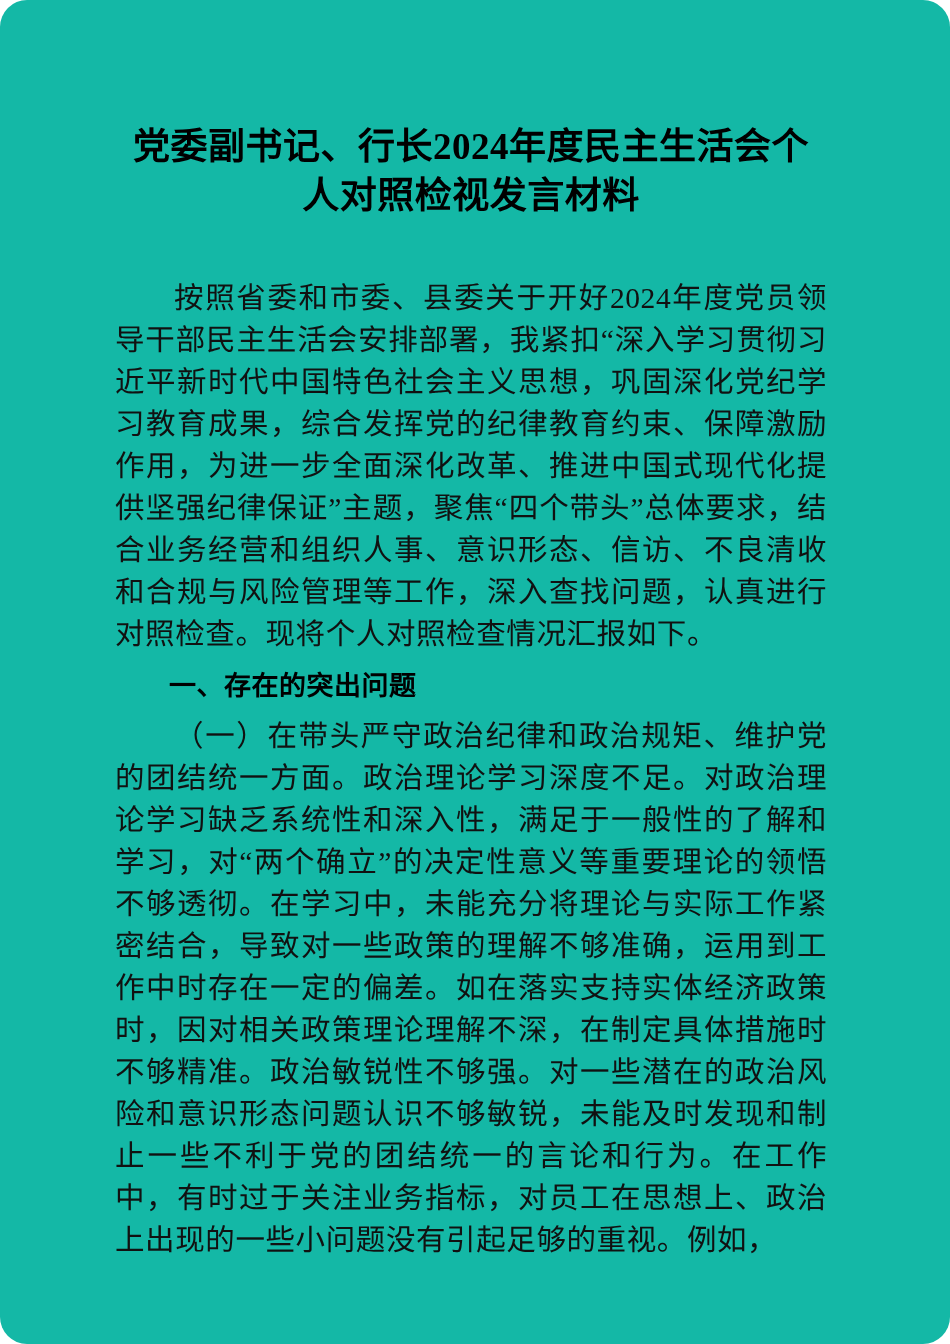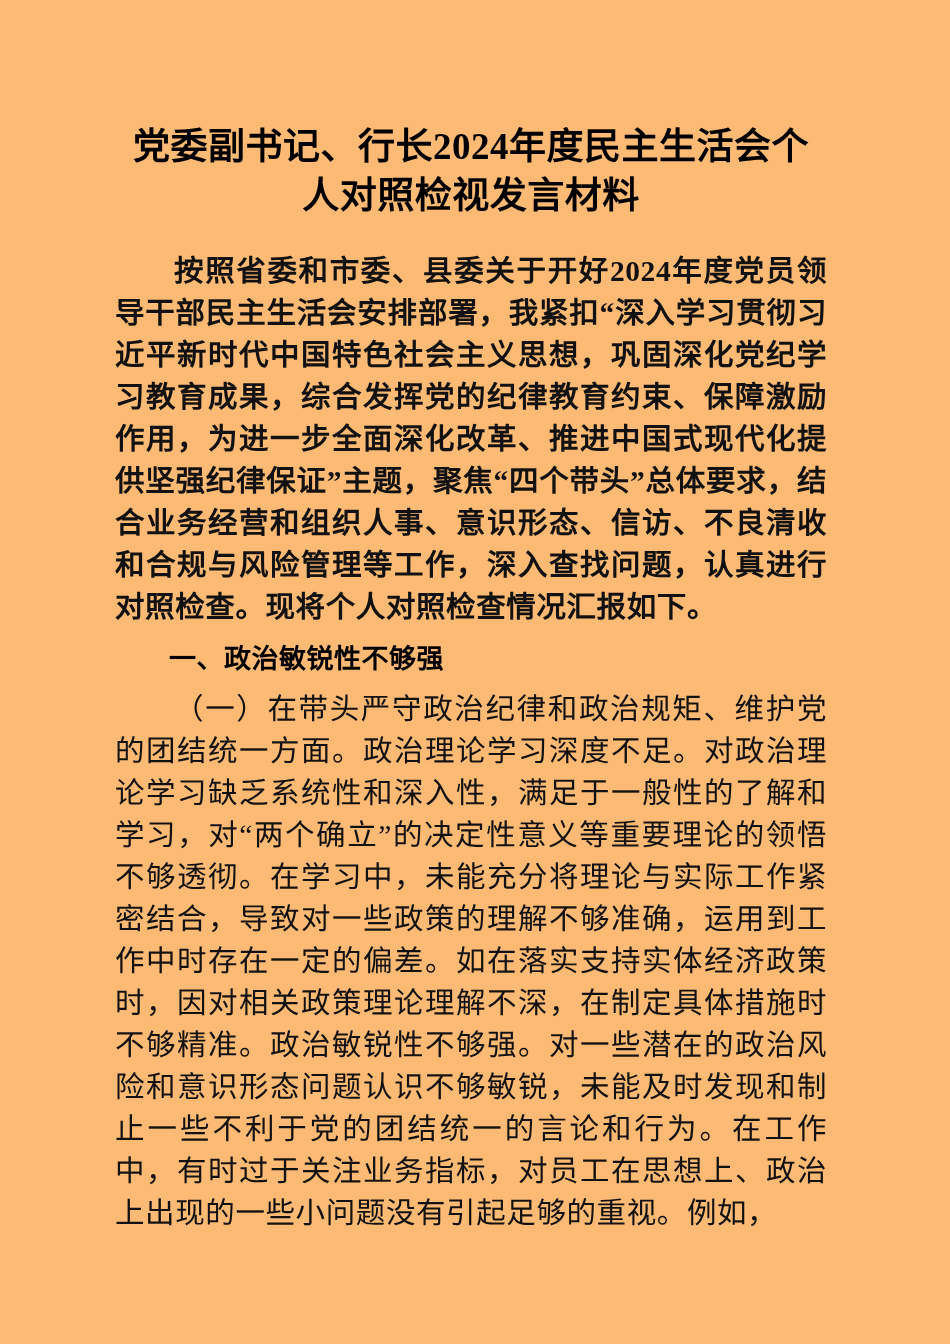--- a/index.html
+++ b/index.html
@@ -7,23 +7,24 @@
     margin: 0;
     padding: 0;
     background: #ffffff;
   }
 
   .page {
     position: relative;
     width: 950px;
     height: 1344px;
     margin: 0 auto;
-    background: #fdba74;
+    background: #14b8a6;
     overflow: hidden;
     box-sizing: border-box;
+    border-radius: 27px;
   }
 
   .content {
     position: absolute;
     left: 115px;
     top: 0;
     width: 712px;
   }
 
   
@@ -50,22 +51,21 @@
     line-height: 42px;
     color: #111111;
     text-align: justify;
     text-justify: inter-ideograph;
     text-indent: 2em;
     letter-spacing: 0.6px;
     font-style: normal;
   }
 
   .para-first {
-    margin-top: 30px;
-    font-weight: bold;
+    margin-top: 57px;
   }
 
   .para-after-heading {
     margin-top: 8px;
   }
 
   
   .section-heading {
     margin: 0;
     padding: 0;
@@ -82,18 +82,18 @@
 </head>
 <body>
 
 <div class="page">
   <div class="content">
 
     <h1 class="doc-title">党委副书记、行长2024年度民主生活会个人对照检视发言材料</h1>
 
     <p class="para para-first">按照省委和市委、县委关于开好2024年度党员领导干部民主生活会安排部署，我紧扣“深入学习贯彻习近平新时代中国特色社会主义思想，巩固深化党纪学习教育成果，综合发挥党的纪律教育约束、保障激励作用，为进一步全面深化改革、推进中国式现代化提供坚强纪律保证”主题，聚焦“四个带头”总体要求，结合业务经营和组织人事、意识形态、信访、不良清收和合规与风险管理等工作，深入查找问题，认真进行对照检查。现将个人对照检查情况汇报如下。</p>
 
-    <h2 class="section-heading">一、政治敏锐性不够强</h2>
+    <h2 class="section-heading">一、存在的突出问题</h2>
 
     <p class="para para-after-heading">（一）在带头严守政治纪律和政治规矩、维护党的团结统一方面。政治理论学习深度不足。对政治理论学习缺乏系统性和深入性，满足于一般性的了解和学习，对“两个确立”的决定性意义等重要理论的领悟不够透彻。在学习中，未能充分将理论与实际工作紧密结合，导致对一些政策的理解不够准确，运用到工作中时存在一定的偏差。如在落实支持实体经济政策时，因对相关政策理论理解不深，在制定具体措施时不够精准。政治敏锐性不够强。对一些潜在的政治风险和意识形态问题认识不够敏锐，未能及时发现和制止一些不利于党的团结统一的言论和行为。在工作中，有时过于关注业务指标，对员工在思想上、政治上出现的一些小问题没有引起足够的重视。例如，</p>
 
   </div>
 </div>
 
 </body></html>

